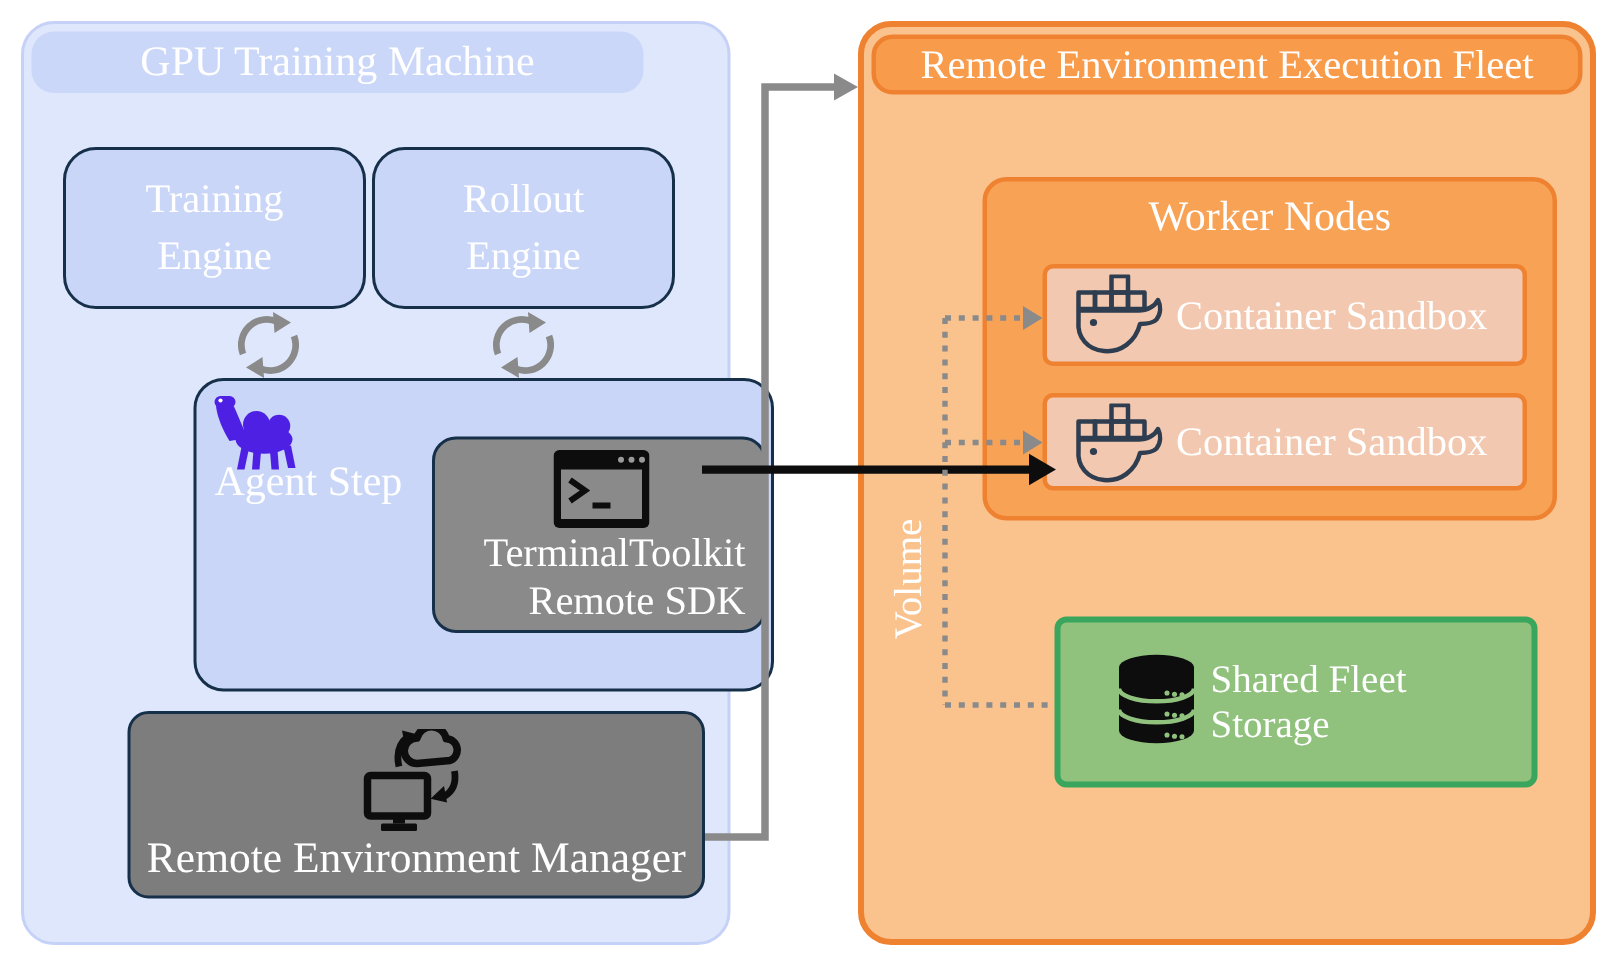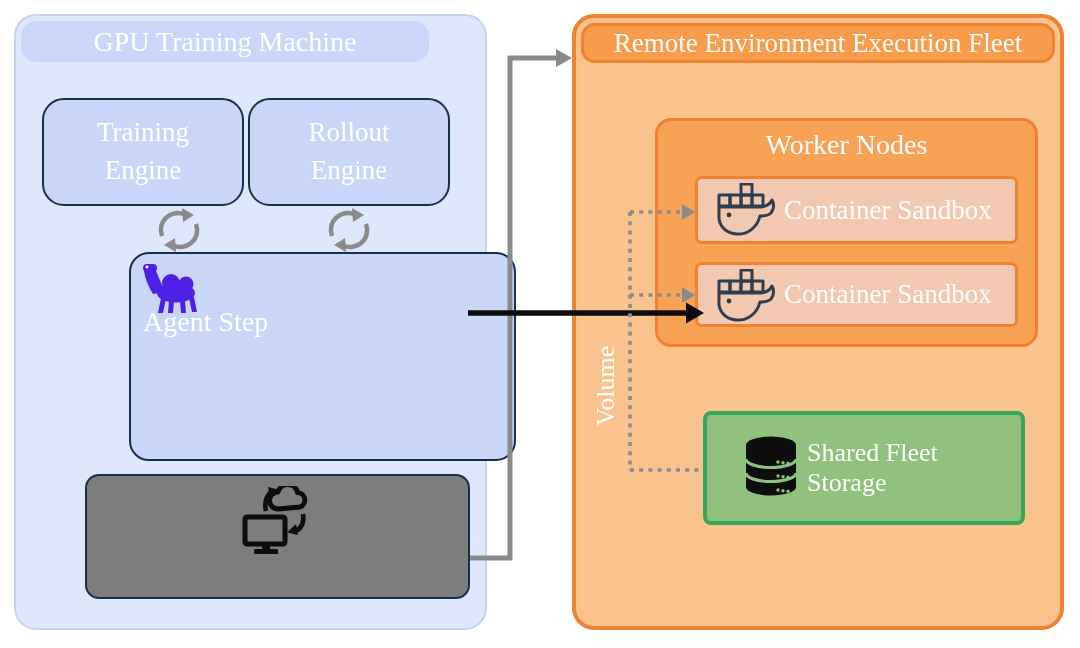--- a/index.html
+++ b/index.html
@@ -110,33 +110,47 @@
           <circle cx="47" cy="24" r="7.5"></circle>
           <polygon points="22,38 27,39 24,53 19,53"></polygon>
           <polygon points="30,40 35,41 34,53 29,53"></polygon>
           <polygon points="41,41 46,40 47,53 42,53"></polygon>
           <polygon points="50,38 55,37 58,52 53,52"></polygon>
         </g>
         <circle cx="8" cy="7" r="1.4" fill="#ffffff"></circle>
       </svg>
       <div class="abs agent-label">Agent Step</div>
 
+      <div class="abs tt-box">
+        <svg class="abs" style="left:79px;top:7px;width:64px;height:52px;" viewBox="0 0 64 52">
+          <rect x="0" y="0" width="64" height="52" rx="4" fill="#0d0d0d"></rect>
+          <circle cx="45" cy="6.5" r="2" fill="#9a9a9a"></circle>
+          <circle cx="52" cy="6.5" r="2" fill="#9a9a9a"></circle>
+          <circle cx="59" cy="6.5" r="2" fill="#9a9a9a"></circle>
+          <rect x="5" y="13" width="54" height="33" fill="#8a8a8a"></rect>
+          <path d="M11,20 L21,27 L11,34" stroke="#0d0d0d" stroke-width="4" fill="none"></path>
+          <path d="M26,37 L38,37" stroke="#0d0d0d" stroke-width="4"></path>
+        </svg>
+        <div class="abs tt-label pre">TerminalToolkit
+Remote SDK</div>
+      </div>
     </div>
 
     <div class="abs rem-box">
       <svg class="abs" style="left:152px;top:10px;width:72px;height:70px;" viewBox="0 0 72 70">
         <path d="M39,23 a8.5,8.5 0 0 1 0,-17 a10,10 0 0 1 19.5,0.5 a7.5,7.5 0 0 1 2.5,14.5 z" stroke="#0d0d0d" stroke-width="5" fill="none" stroke-linejoin="round"></path>
         <path d="M27,25 Q24,12 33,5" stroke="#0d0d0d" stroke-width="4.5" fill="none"></path>
         <polygon points="29,1 39,3.5 31,11" fill="#0d0d0d"></polygon>
         <path d="M64,28 Q66,40 57,45" stroke="#0d0d0d" stroke-width="4.5" fill="none"></path>
         <polygon points="59,49 48,46.5 57,38" fill="#0d0d0d"></polygon>
         <rect x="6" y="31" width="40" height="27" rx="2" stroke="#0d0d0d" stroke-width="5" fill="none"></rect>
         <rect x="23" y="58" width="8" height="5" fill="#0d0d0d"></rect>
         <rect x="15" y="63" width="24" height="5" rx="1" fill="#0d0d0d"></rect>
       </svg>
+      <div class="abs rem-label">Remote Environment Manager</div>
     </div>
   </div>
 
   <div class="abs fleet-panel">
     <div class="abs fleet-header">Remote Environment Execution Fleet</div>
 
     <div class="abs worker-box">
       <div class="abs worker-label">Worker Nodes</div>
 
       <div class="abs sandbox" style="top:55px;height:68px;">

